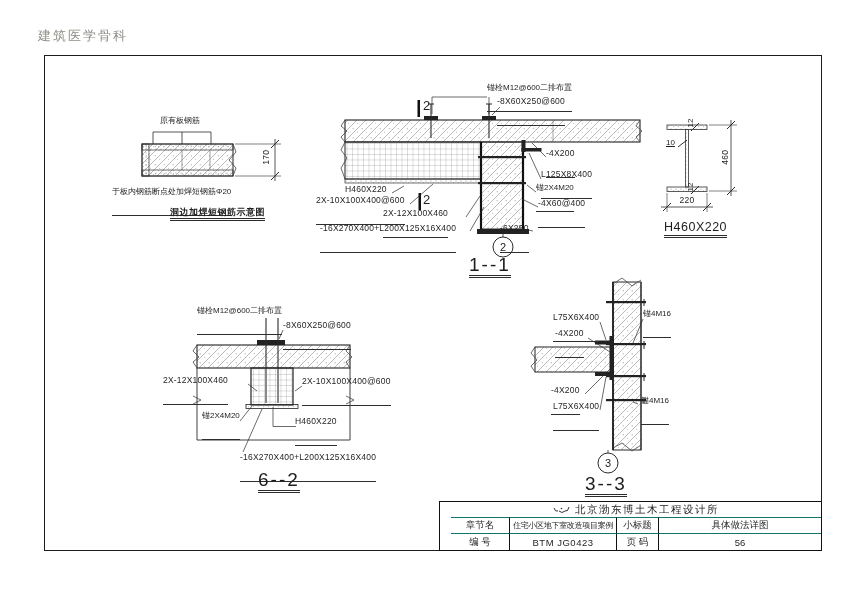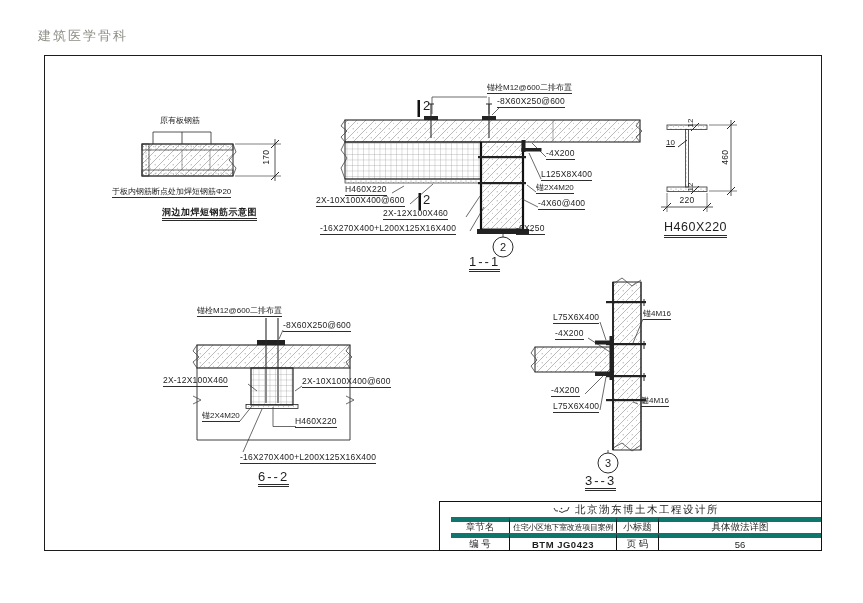--- a/index.html
+++ b/index.html
@@ -6,37 +6,37 @@
   #page{position:relative;width:863px;height:603px;background:#ffffff;overflow:hidden;
         font-family:"Liberation Sans","DejaVu Sans",sans-serif;color:#1f1f1f;border-radius:22px;}
   #hdr{position:absolute;left:38px;top:29px;font-family:"DejaVu Serif","Liberation Serif",serif;
        font-size:13px;letter-spacing:2px;color:#8d8d85;}
   #frame{position:absolute;left:44px;top:55px;width:778px;height:496px;
          border:1.7px solid #1c1c1c;box-sizing:border-box;}
   svg.lines{position:absolute;left:0;top:0;pointer-events:none;}
   .lbl{position:absolute;white-space:nowrap;line-height:1;color:#1e1e1e;}
   .a{font-size:8.5px;letter-spacing:0.2px;}
   .c{font-size:8px;}
-  .u{border-bottom:1px solid #2e2e2e;padding-bottom:1px;}
+  .u{border-bottom:1px solid #2e2e2e;padding-bottom:19px;}
   .rot{transform:rotate(-90deg);transform-origin:center;}
-  .dt{font-size:13px;letter-spacing:2px;border-bottom:3px double #2b2b2b;padding-bottom:1px;}
+  .dt{font-size:19px;letter-spacing:2px;border-bottom:3px double #2b2b2b;padding-bottom:1px;}
   .ct{font-size:9px;font-weight:600;border-bottom:3px double #2b2b2b;padding-bottom:1px;letter-spacing:0.5px;}
   .cnum{width:14px;text-align:center;font-size:11px;}
   
   #tblock{position:absolute;left:439px;top:501px;width:383px;height:50px;box-sizing:border-box;
           border:1.8px solid #111;display:grid;grid-template-columns:58px 107px 42px 1fr;
           grid-template-rows:15px 16px 1fr;font-size:9.5px;padding-left:11px;}
-  #tblock .cell{border-top:5px solid #0f766e;border-left:1px solid #111;display:flex;
+  #tblock .cell{border-top:1px solid #0f766e;border-left:1px solid #111;display:flex;
                 align-items:center;justify-content:center;overflow:hidden;}
   #tblock .noleft{border-left:none;}
   #tblock .notop{border-top:none;}
   #tblock .company{grid-column:1 / span 4;display:flex;align-items:center;justify-content:center;
                    gap:5px;font-size:10.5px;letter-spacing:1.5px;}
   #tblock .small{font-size:8px;letter-spacing:-0.3px;}
-  #tblock .bold{font-weight:bold;letter-spacing:0.5px;}
+  #tblock .bold{font-weight:normal;letter-spacing:0.5px;}
 </style>
 </head>
 <body>
 
 <div id="page">
 
   <div id="hdr" class="lbl">建筑医学骨科</div>
 
   <div id="frame"></div>
 
@@ -184,36 +184,36 @@
       <path d="M600,410 L606,377" stroke-width="0.7"></path>
       <path d="M638,404 L633,402" stroke-width="0.7"></path>
 
       <path d="M608,450 V453" stroke-width="0.8"></path>
       <circle cx="608" cy="463" r="10" stroke-width="1"></circle>
     </g>
   </svg>
 
   <div class="lbl c" style="left:160px;top:117px;">原有板钢筋</div>
   <div class="lbl c u" style="left:112px;top:188px;">于板内钢筋断点处加焊短钢筋Φ20</div>
-  <div class="lbl ct" style="left:162px;top:208px;">洞边加焊短钢筋示意图</div>
+  <div class="lbl ct" style="left:170px;top:208px;">洞边加焊短钢筋示意图</div>
   <div class="lbl a rot" style="left:252px;top:153px;width:28px;text-align:center;">170</div>
 
   <div class="lbl c u" style="left:487px;top:84px;">锚栓M12@600二排布置</div>
   <div class="lbl a u" style="left:497px;top:97px;">-8X60X250@600</div>
   <div class="lbl" style="left:423px;top:99px;font-size:13px;">2</div>
   <div class="lbl" style="left:423px;top:193px;font-size:13px;">2</div>
   <div class="lbl a u" style="left:345px;top:185px;background:#fff;">H460X220</div>
   <div class="lbl a u" style="left:316px;top:196px;background:#fff;">2X-10X100X400@600</div>
   <div class="lbl a u" style="left:383px;top:209px;">2X-12X100X460</div>
   <div class="lbl a u" style="left:320px;top:224px;">-16X270X400+L200X125X16X400</div>
   <div class="lbl a u" style="left:546px;top:149px;">-4X200</div>
   <div class="lbl a u" style="left:541px;top:170px;">L125X8X400</div>
   <div class="lbl c u" style="left:536px;top:184px;">锚2X4M20</div>
   <div class="lbl a u" style="left:538px;top:199px;">-4X60@400</div>
-  <div class="lbl a u" style="left:516px;top:224px;">-6X250</div>
+  <div class="lbl a u" style="left:500px;top:224px;">-6X250</div>
   <div class="lbl cnum" style="left:496px;top:242px;">2</div>
   <div class="lbl dt" style="left:469px;top:255px;">1--1</div>
 
   <div class="lbl rot" style="left:684px;top:119px;width:14px;text-align:center;font-size:8px;">12</div>
   <div class="lbl" style="left:666px;top:139px;font-size:8px;text-decoration:underline;">10</div>
   <div class="lbl a rot" style="left:711px;top:153px;width:28px;text-align:center;">460</div>
   <div class="lbl rot" style="left:684px;top:183px;width:14px;text-align:center;font-size:8px;">12</div>
   <div class="lbl a" style="left:673px;top:196px;width:28px;text-align:center;">220</div>
   <div class="lbl dt" style="left:664px;top:221px;font-size:12.5px;letter-spacing:0.5px;">H460X220</div>
 

